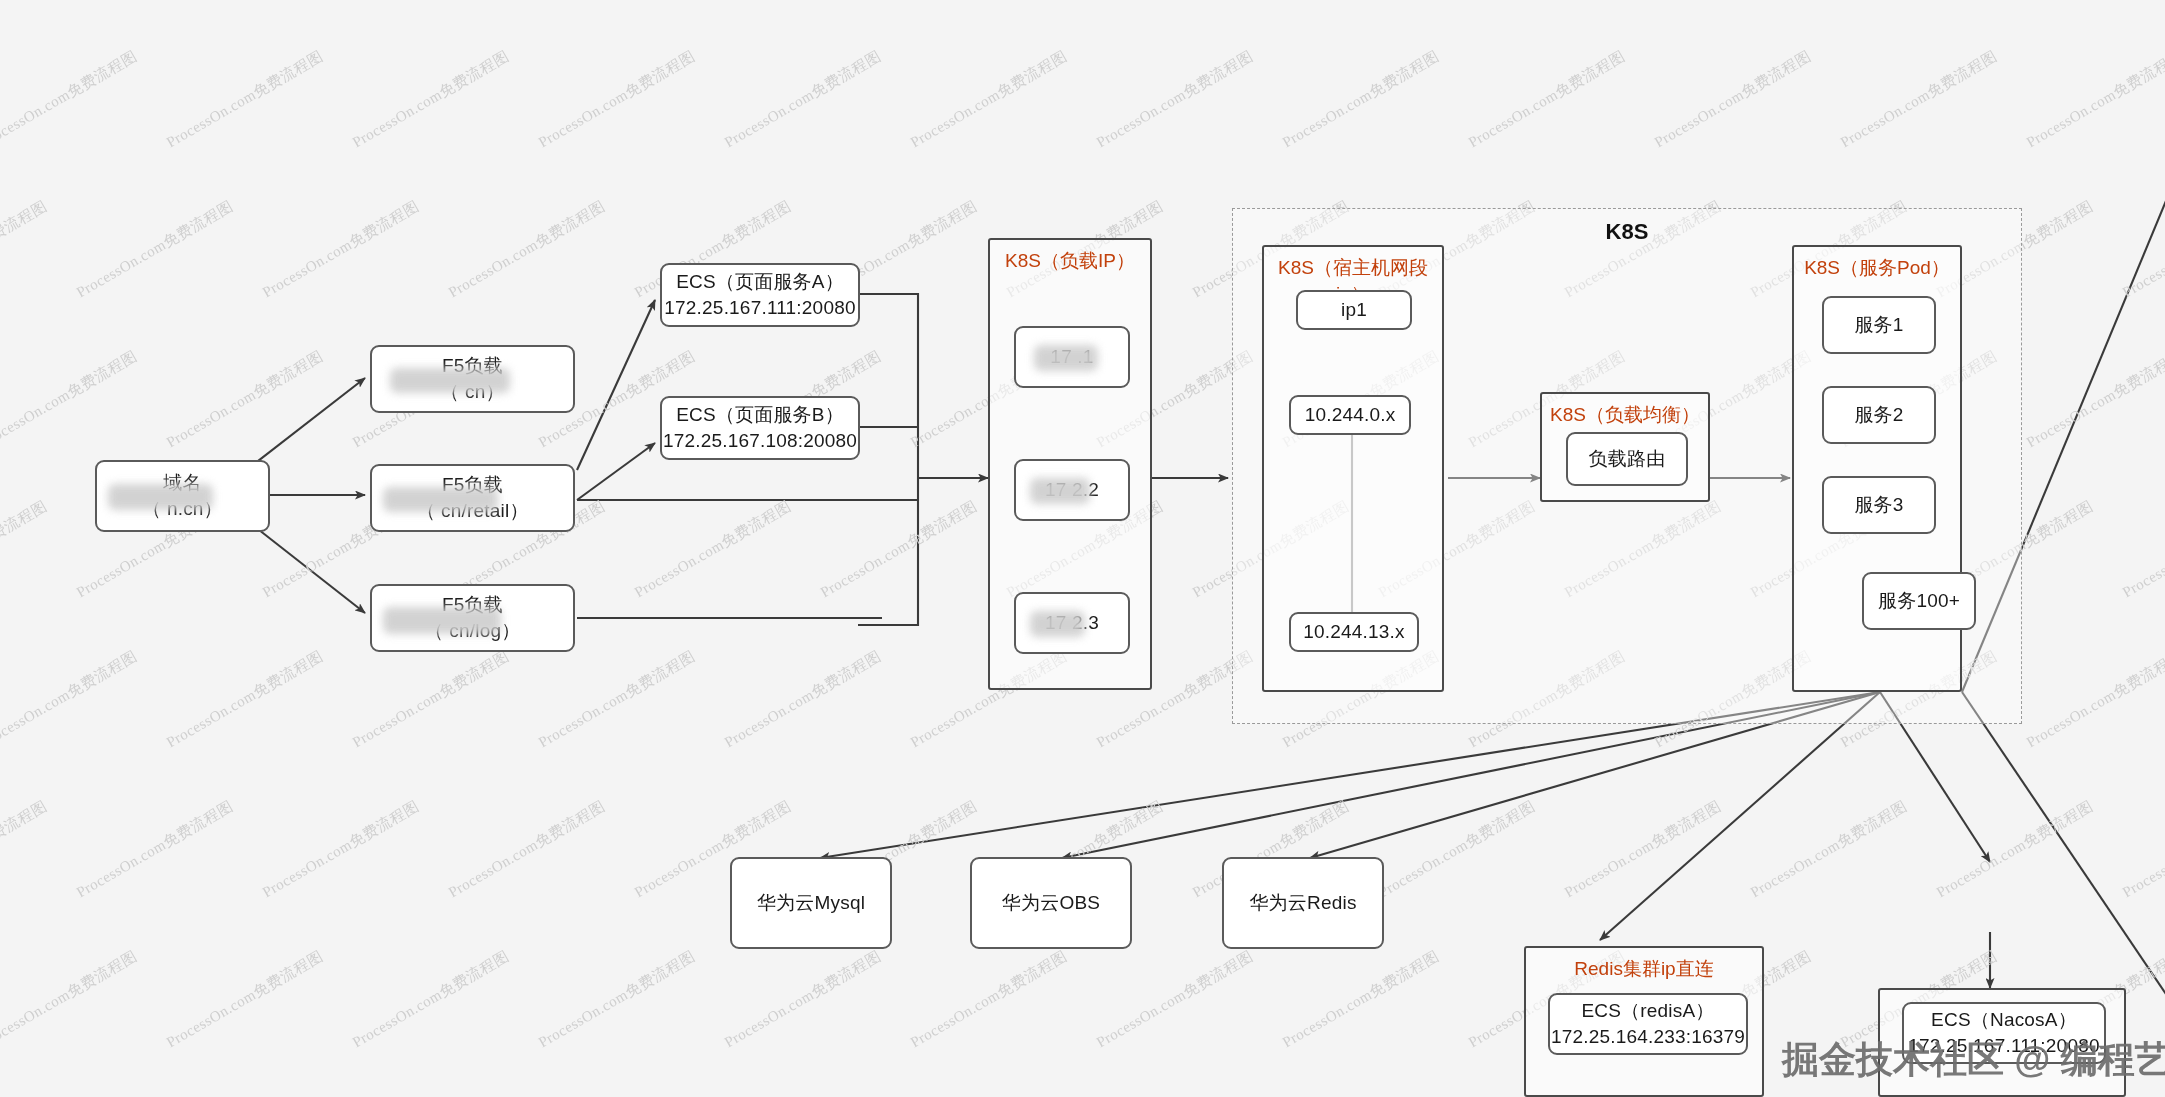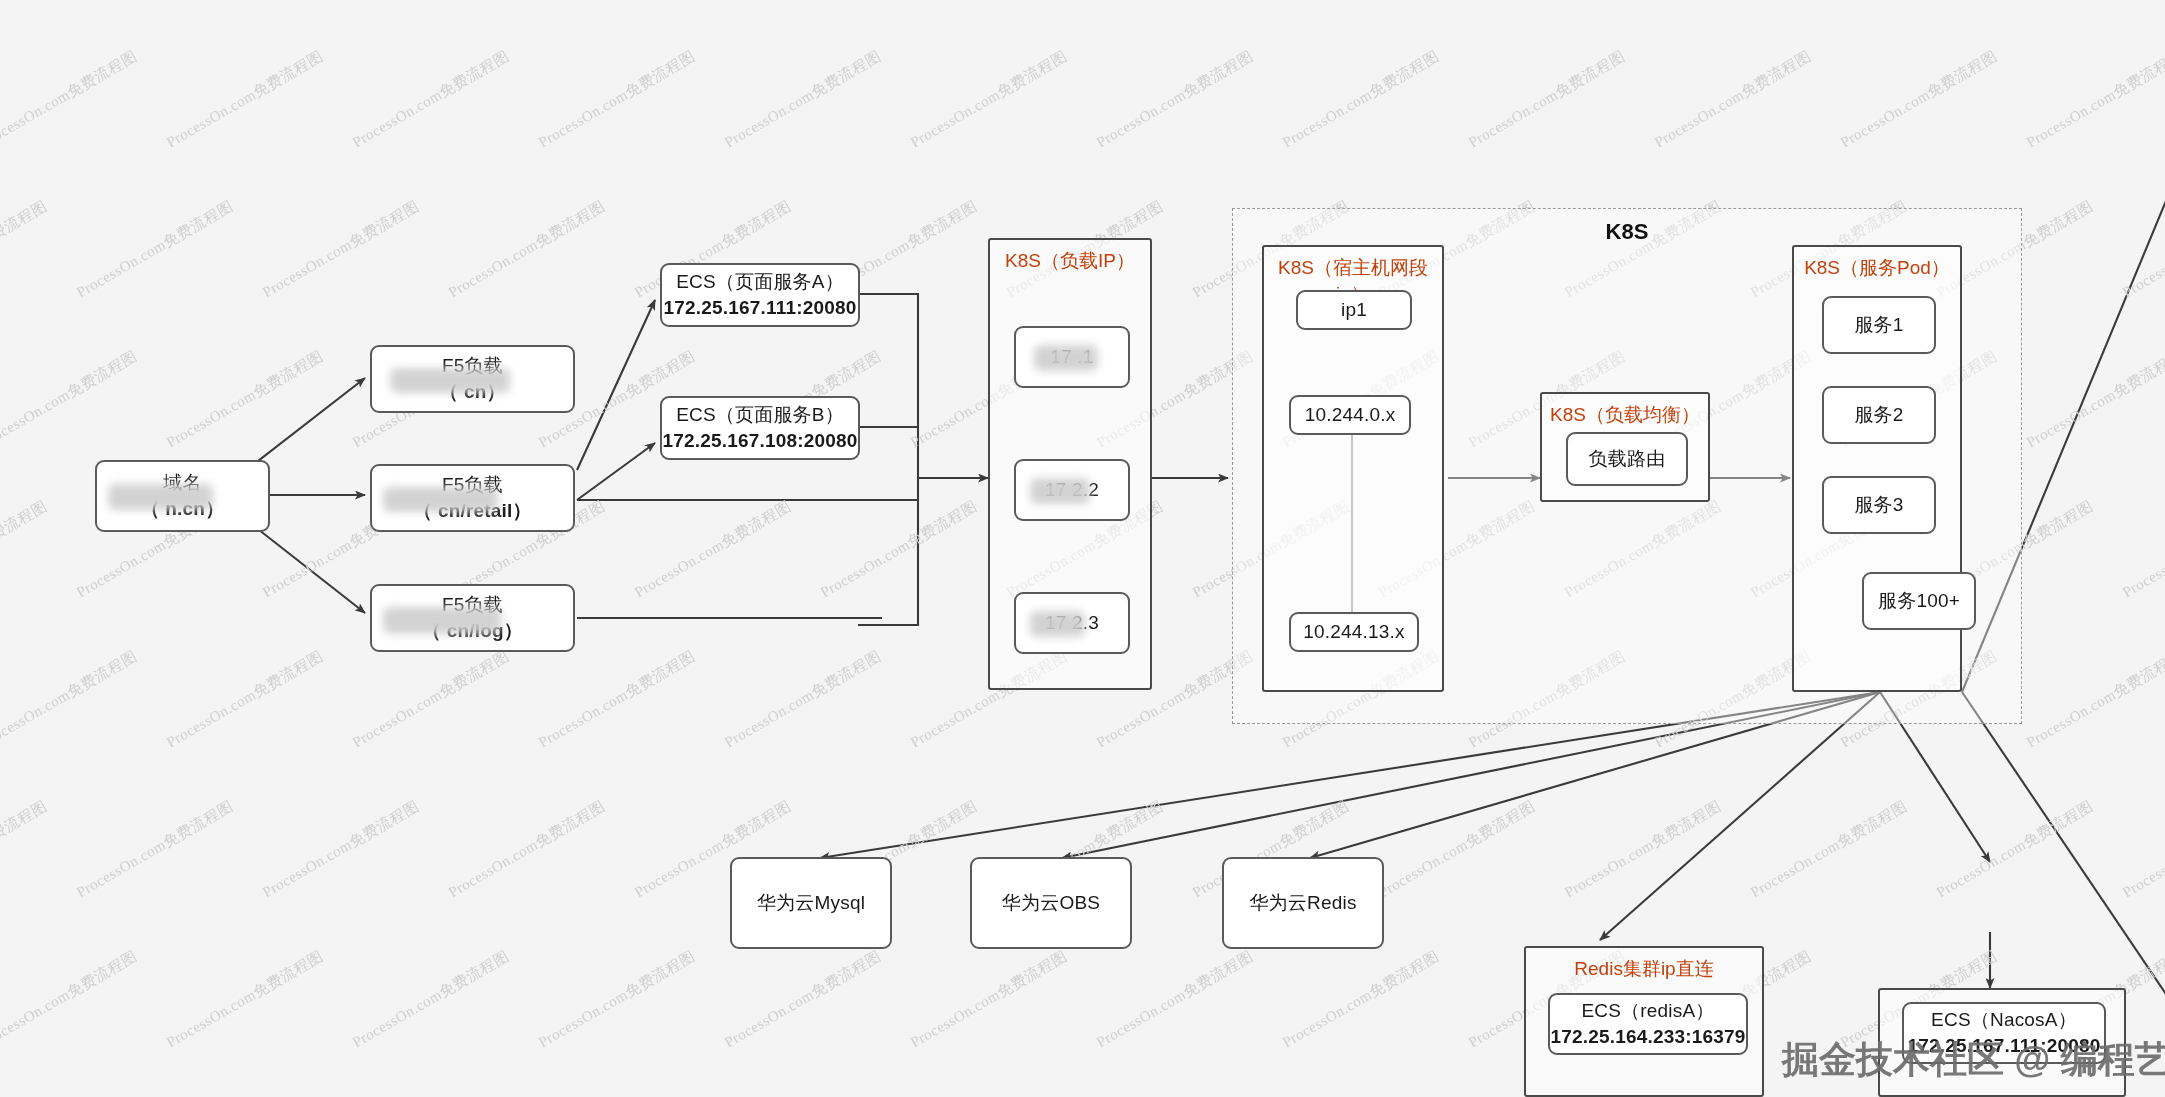--- a/index.html
+++ b/index.html
@@ -37,21 +37,21 @@
     display: flex;
     flex-direction: column;
     align-items: center;
     justify-content: center;
     text-align: center;
     color: #1a1a1a;
     font-size: 19px;
     line-height: 1.35;
     letter-spacing: 0.2px;
   }
-  .node .l2 { display: block; font-weight: bold; }
+  .node .l2 { display: block; }
   .group {
     position: absolute;
     box-sizing: border-box;
     background: rgba(255,255,255,0.55);
     border: 2px solid #4a4a4a;
     border-radius: 4px;
   }
   .group > .group-title {
     position: absolute;
     top: 8px;

